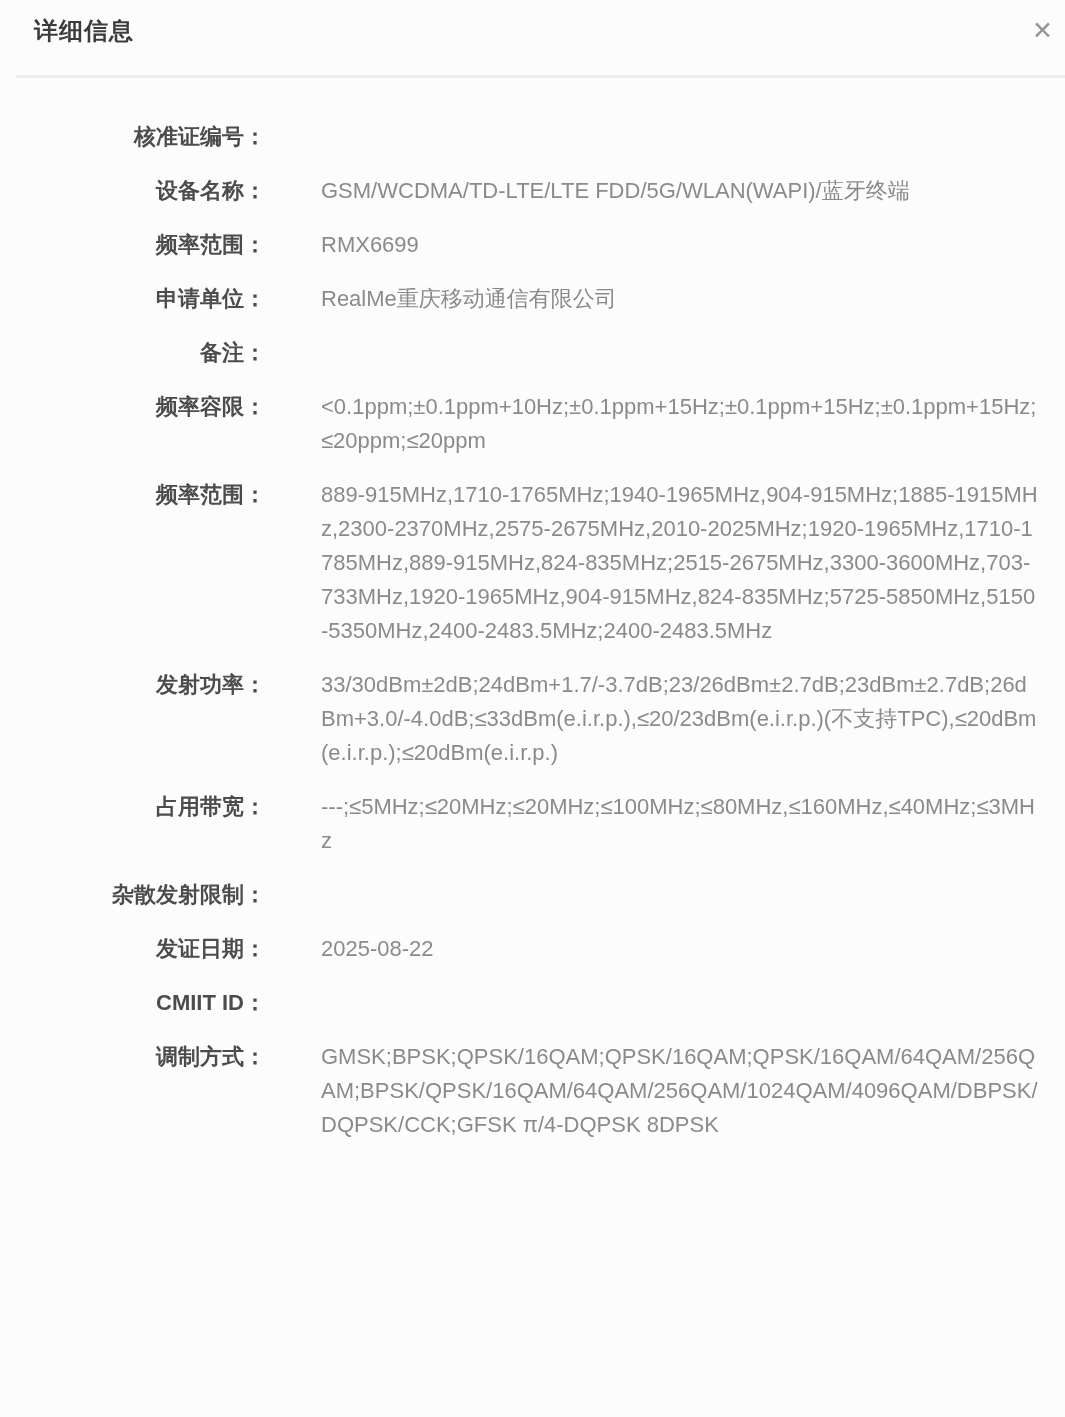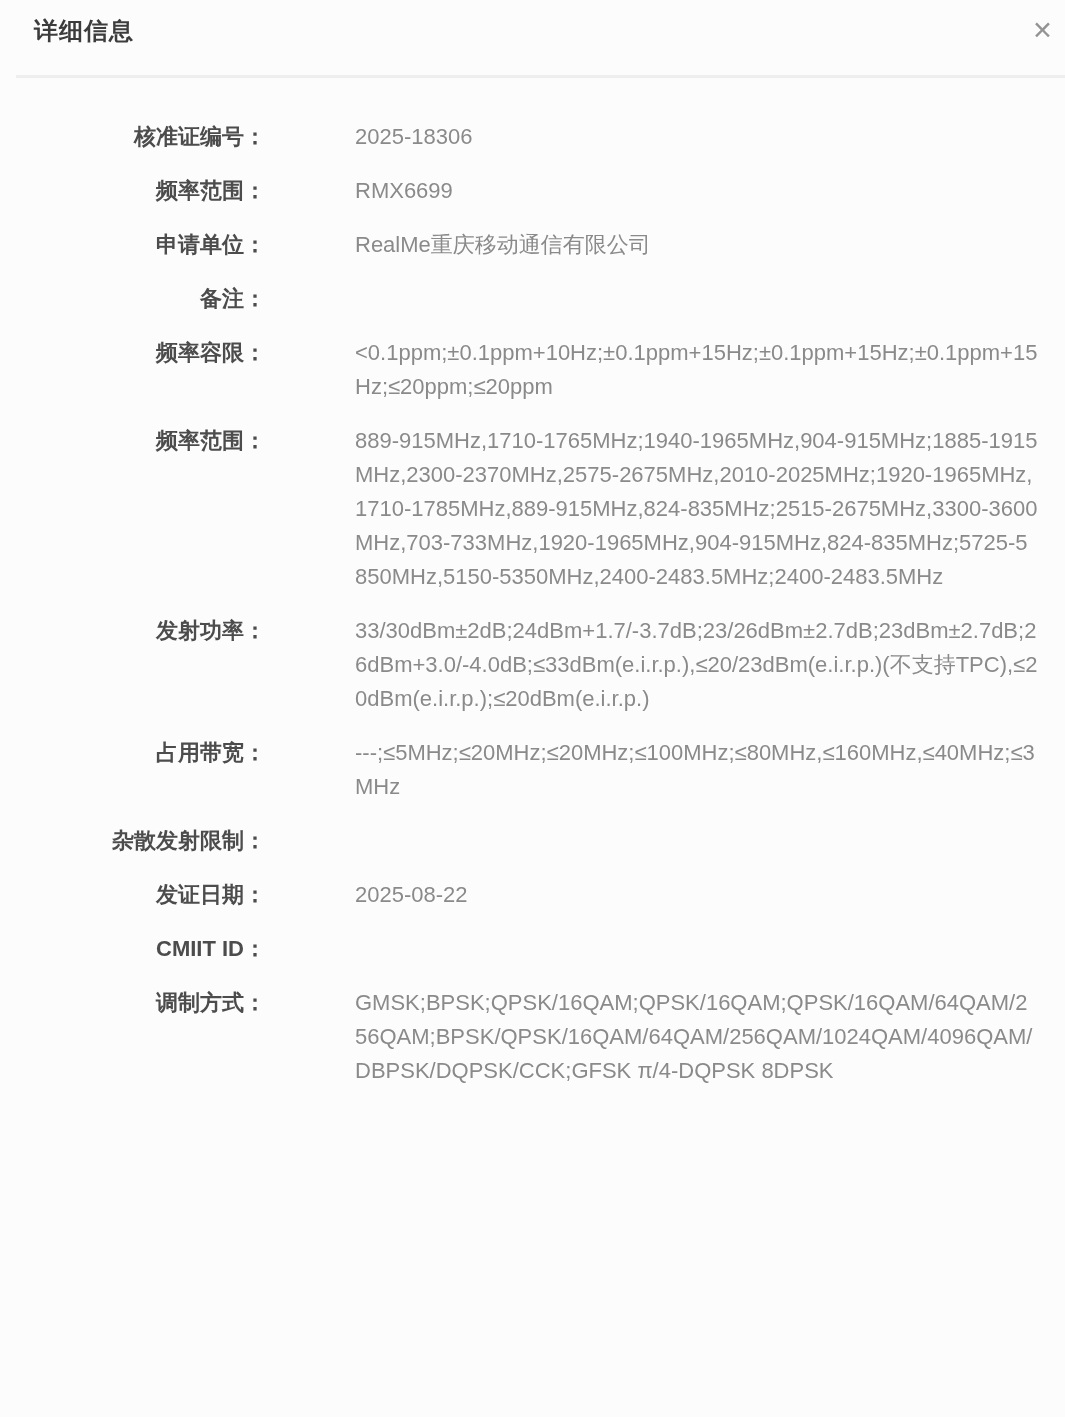--- a/index.html
+++ b/index.html
@@ -44,21 +44,20 @@
   }
   .modal-body {
     padding: 42px 42px 0 0;
   }
   .field-row {
     display: flex;
     align-items: flex-start;
     margin-bottom: 20px;
     font-size: 22px;
     line-height: 34px;
-    gap: 34px;
   }
   .field-label {
     flex: 0 0 175px;
     margin-left: 75px;
     text-align: right;
     font-weight: 700;
     color: #4c4c4c;
   }
   .field-value {
     flex: 1;
@@ -74,23 +73,26 @@
 <div class="modal">
   <div class="modal-header">
     <h1 class="modal-title">详细信息</h1>
     <span class="close-btn">✕</span>
   </div>
 
   <div class="modal-body">
 
     <div class="field-row">
       <div class="field-label">核准证编号：</div>
-      <div class="field-value">2025-18306</div>
     </div>
 
+    <div class="field-row">
+      <div class="field-label">设备名称：</div>
+      <div class="field-value">GSM/WCDMA/TD-LTE/LTE FDD/5G/WLAN(WAPI)/蓝牙终端</div>
+    </div>
 
     <div class="field-row">
       <div class="field-label">频率范围：</div>
       <div class="field-value">RMX6699</div>
     </div>
 
     <div class="field-row">
       <div class="field-label">申请单位：</div>
       <div class="field-value">RealMe重庆移动通信有限公司</div>
     </div>

